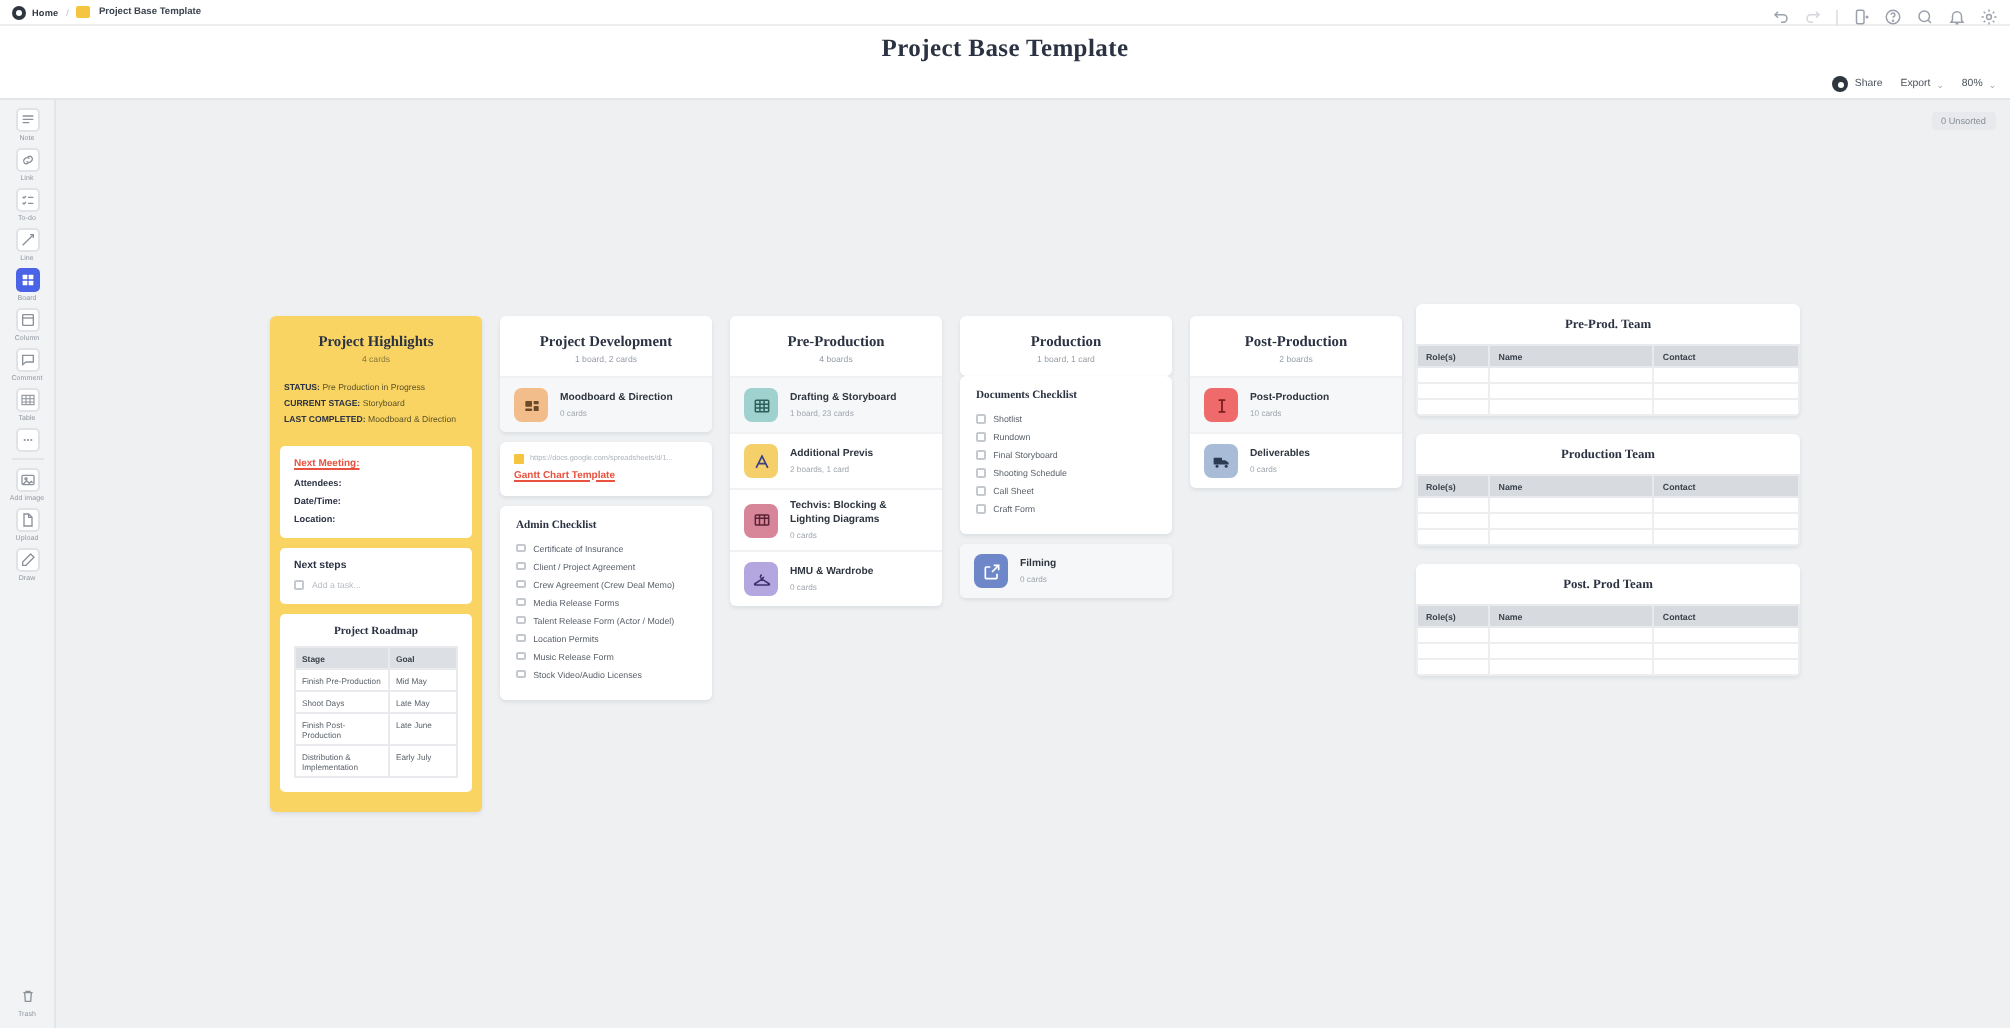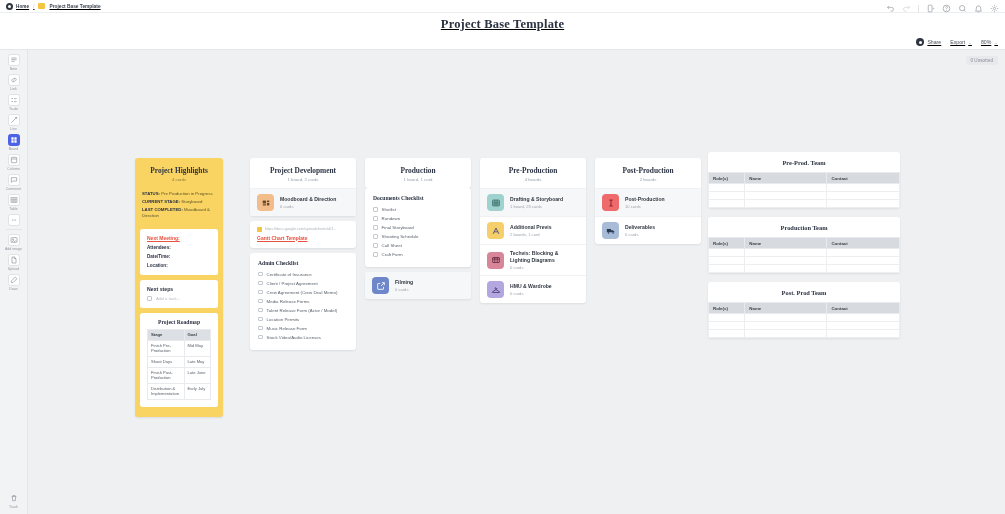--- a/index.html
+++ b/index.html
@@ -1,21 +1,21 @@
 <!DOCTYPE html>
 <html><head>
 <meta charset="utf-8">
 <style>
   * { box-sizing: border-box; margin: 0; padding: 0; }
   html, body {
     width: 1005px; height: 514px;
     font-family: "Liberation Sans", sans-serif;
     background: #eef0f2; overflow: hidden;
   }
-  .app { position: relative; width: 1005px; height: 514px; text-decoration: underline; }
+  .app { position: relative; width: 1005px; height: 514px; }
 
   
   .topbar {
     height: 13px; background: #ffffff; display: flex; align-items: center;
     padding: 0 6px; gap: 4px; border-bottom: 1px solid #eceef0;
   }
   .crumb-home { display:flex; align-items:center; gap:3px; }
   .dot-icon {
     width: 7px; height: 7px; border-radius: 50%;
     background: #2f3640; position: relative; flex: none;
@@ -125,21 +125,21 @@
   .link-card { background:#fff; border-radius:3px; box-shadow:0 1px 2px rgba(30,40,60,.09); padding:6px 7px 7px; }
   .link-row { display:flex; align-items:center; gap:3px; }
   .link-fav { width:5px;height:4.5px;background:#f5c542;border-radius:.5px;flex:none; }
   .link-url { font-size:3.7px; color:#aeb4bb; overflow:hidden; white-space:nowrap; }
   .link-title {
     font-size:5px; color:#e8523f; font-weight:700; text-decoration:underline;
     margin-top:3px;
   }
 
   
-  .hl { position:absolute; left:107px; top:108px; width:88px; }
+  .hl { position:absolute; left:107px; top:108px; width:106px; }
   .hl-wrap {
     background:#f9d463; border-radius:3px; box-shadow:0 1px 2px rgba(30,40,60,.1);
     padding:0 0 5px;
   }
   .hl-head { text-align:center; padding:8px 4px 5px; }
   .hl-title { font-family:"Liberation Serif",serif; font-weight:700; font-size:7.4px; color:#2b3242; }
   .hl-sub { font-size:4.3px; color:#8b7a3c; margin-top:2px; }
   .hl-status { padding:4px 7px 8px; }
   .hl-line { font-size:4.3px; color:#5c5328; margin-bottom:2.5px; line-height:1.3; }
   .hl-line b { color:#2b3242; font-weight:700; }
@@ -509,20 +509,77 @@
           <div class="ck-row">
               <span class="ck-box"></span>
               <span class="ck-label">Stock Video/Audio Licenses</span>
             </div>
         </div>
       </div>
 
       <div class="col">
         <div class="card">
           <div class="col-head">
+            <div class="col-title">Pre-Production</div>
+            <div class="col-sub">4 boards</div>
+          </div>
+          <div class="brow" style="background:#f6f7f8">
+            <span class="bicon" style="background:#9fd2ce;color:#2c5f5b">
+                <svg viewBox="0 0 24 24" fill="none" stroke="currentColor" stroke-width="1.8">
+                  <rect x="4" y="5" width="16" height="14" rx="1"></rect>
+                  <path d="M4 10h16M4 14.5h16M9.5 5v14M14.5 5v14"></path>
+                </svg>
+              </span>
+            <span>
+              <span class="btxt-title" style="display:block">Drafting &amp; Storyboard</span>
+              <span class="btxt-sub" style="display:block">1 board, 23 cards</span>
+            </span>
+          </div>
+          <div class="brow">
+            <span class="bicon" style="background:#f5d06a;color:#3d3f86">
+                <svg viewBox="0 0 24 24" fill="none" stroke="currentColor" stroke-width="2">
+                  <path d="M5 19L12 5l7 14"></path>
+                  <path d="M8.2 14h7.6"></path>
+                </svg>
+              </span>
+            <span>
+              <span class="btxt-title" style="display:block">Additional Previs</span>
+              <span class="btxt-sub" style="display:block">2 boards, 1 card</span>
+            </span>
+          </div>
+          <div class="brow">
+            <span class="bicon" style="background:#d7869a;color:#5c2336">
+                <svg viewBox="0 0 24 24" fill="none" stroke="currentColor" stroke-width="1.8">
+                  <rect x="4" y="6" width="16" height="12" rx="1"></rect>
+                  <path d="M4 10h16M9 6v12M15 6v12"></path>
+                </svg>
+              </span>
+            <span>
+              <span class="btxt-title" style="display:block">Techvis: Blocking &amp; Lighting Diagrams</span>
+              <span class="btxt-sub" style="display:block">0 cards</span>
+            </span>
+          </div>
+          <div class="brow">
+            <span class="bicon" style="background:#b4a7e0;color:#3b3070">
+                <svg viewBox="0 0 24 24" fill="none" stroke="currentColor" stroke-width="1.8">
+                  <path d="M12 6a2 2 0 102 2c0 1.2-2 1.6-2 3"></path>
+                  <path d="M12 11L3.5 16.5c-.8.5-.5 1.5.5 1.5h16c1 0 1.3-1 .5-1.5L12 11z"></path>
+                </svg>
+              </span>
+            <span>
+              <span class="btxt-title" style="display:block">HMU &amp; Wardrobe</span>
+              <span class="btxt-sub" style="display:block">0 cards</span>
+            </span>
+          </div>
+        </div>
+      </div>
+
+      <div class="col">
+        <div class="card">
+          <div class="col-head">
             <div class="col-title">Production</div>
             <div class="col-sub">1 board, 1 card</div>
           </div>
         </div>
         <div class="ck-card" style="margin-bottom:5px;margin-top:-5px">
           <div class="ck-head">Documents Checklist</div>
           <div class="ck-row">
               <span class="ck-box"></span>
               <span class="ck-label">Shotlist</span>
             </div>
@@ -560,77 +617,20 @@
               <span class="btxt-title" style="display:block">Filming</span>
               <span class="btxt-sub" style="display:block">0 cards</span>
             </span>
           </div>
         </div>
       </div>
 
       <div class="col">
         <div class="card">
           <div class="col-head">
-            <div class="col-title">Pre-Production</div>
-            <div class="col-sub">4 boards</div>
-          </div>
-          <div class="brow" style="background:#f6f7f8">
-            <span class="bicon" style="background:#9fd2ce;color:#2c5f5b">
-                <svg viewBox="0 0 24 24" fill="none" stroke="currentColor" stroke-width="1.8">
-                  <rect x="4" y="5" width="16" height="14" rx="1"></rect>
-                  <path d="M4 10h16M4 14.5h16M9.5 5v14M14.5 5v14"></path>
-                </svg>
-              </span>
-            <span>
-              <span class="btxt-title" style="display:block">Drafting &amp; Storyboard</span>
-              <span class="btxt-sub" style="display:block">1 board, 23 cards</span>
-            </span>
-          </div>
-          <div class="brow">
-            <span class="bicon" style="background:#f5d06a;color:#3d3f86">
-                <svg viewBox="0 0 24 24" fill="none" stroke="currentColor" stroke-width="2">
-                  <path d="M5 19L12 5l7 14"></path>
-                  <path d="M8.2 14h7.6"></path>
-                </svg>
-              </span>
-            <span>
-              <span class="btxt-title" style="display:block">Additional Previs</span>
-              <span class="btxt-sub" style="display:block">2 boards, 1 card</span>
-            </span>
-          </div>
-          <div class="brow">
-            <span class="bicon" style="background:#d7869a;color:#5c2336">
-                <svg viewBox="0 0 24 24" fill="none" stroke="currentColor" stroke-width="1.8">
-                  <rect x="4" y="6" width="16" height="12" rx="1"></rect>
-                  <path d="M4 10h16M9 6v12M15 6v12"></path>
-                </svg>
-              </span>
-            <span>
-              <span class="btxt-title" style="display:block">Techvis: Blocking &amp; Lighting Diagrams</span>
-              <span class="btxt-sub" style="display:block">0 cards</span>
-            </span>
-          </div>
-          <div class="brow">
-            <span class="bicon" style="background:#b4a7e0;color:#3b3070">
-                <svg viewBox="0 0 24 24" fill="none" stroke="currentColor" stroke-width="1.8">
-                  <path d="M12 6a2 2 0 102 2c0 1.2-2 1.6-2 3"></path>
-                  <path d="M12 11L3.5 16.5c-.8.5-.5 1.5.5 1.5h16c1 0 1.3-1 .5-1.5L12 11z"></path>
-                </svg>
-              </span>
-            <span>
-              <span class="btxt-title" style="display:block">HMU &amp; Wardrobe</span>
-              <span class="btxt-sub" style="display:block">0 cards</span>
-            </span>
-          </div>
-        </div>
-      </div>
-
-      <div class="col">
-        <div class="card">
-          <div class="col-head">
             <div class="col-title">Post-Production</div>
             <div class="col-sub">2 boards</div>
           </div>
           <div class="brow" style="background:#f6f7f8">
             <span class="bicon" style="background:#ef6a6a;color:#7d1f1f">
                 <svg viewBox="0 0 24 24" fill="none" stroke="currentColor" stroke-width="2.2">
                   <path d="M8 5h8M8 19h8M12 5v14"></path>
                 </svg>
               </span>
             <span>

